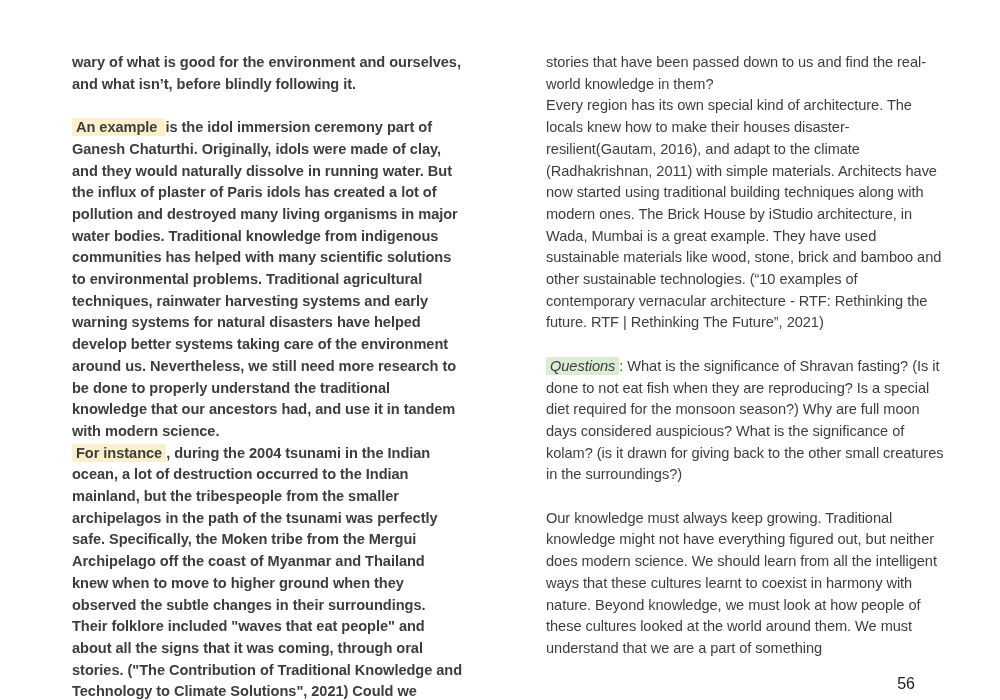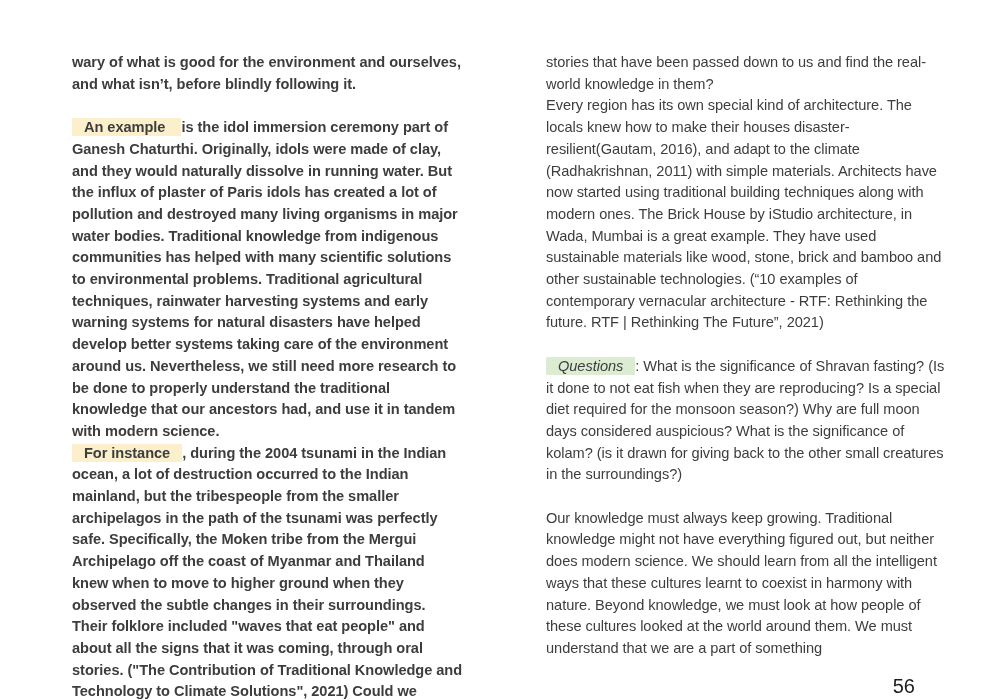--- a/index.html
+++ b/index.html
@@ -30,28 +30,28 @@
     font-size: 14.6px;
     line-height: 21.7px;
     letter-spacing: -0.05px;
     color: var(--text-color);
     text-align: left;
   }
   .col-left  { left: 72px;  width: 392px; font-weight: bold; }
   .col-right { left: 518px; width: 400px; margin-left: 28px; }
   p.para { margin: 0; }
   p.para.spaced { margin-top: 21.7px; }
-  .hl { border-radius: 1px; padding: 1px 12px; }
+  .hl { border-radius: 1px; padding: 1px 4px; }
   .hl-yellow { background: var(--hl-yellow); }
   .hl-green  { background: var(--hl-green); font-style: italic; }
   .page-number {
     position: absolute;
     top: 675px;
     right: 85px;
-    font-size: 20px;
+    font-size: 16px;
     color: #1e1e1e;
   }
 </style>
 </head>
 <body>
 
 <div class="doc-page">
   <div class="text-column col-left">
       <p class="para"><span>wary of what is good for the environment and ourselves, and what isn’t, before blindly following it.</span></p>
       <p class="para spaced"><span class="hl hl-yellow">An example </span><span>is the idol immersion ceremony part of Ganesh Chaturthi. Originally, idols were made of clay, and they would naturally dissolve in running water. But the influx of plaster of Paris idols has created a lot of pollution and destroyed many living organisms in major water bodies. Traditional knowledge from indigenous communities has helped with many scientific solutions to environmental problems. Traditional agricultural techniques, rainwater harvesting systems and early warning systems for natural disasters have helped develop better systems taking care of the environment around us. Nevertheless, we still need more research to be done to properly understand the traditional knowledge that our ancestors had, and use it in tandem with modern science.</span></p>

